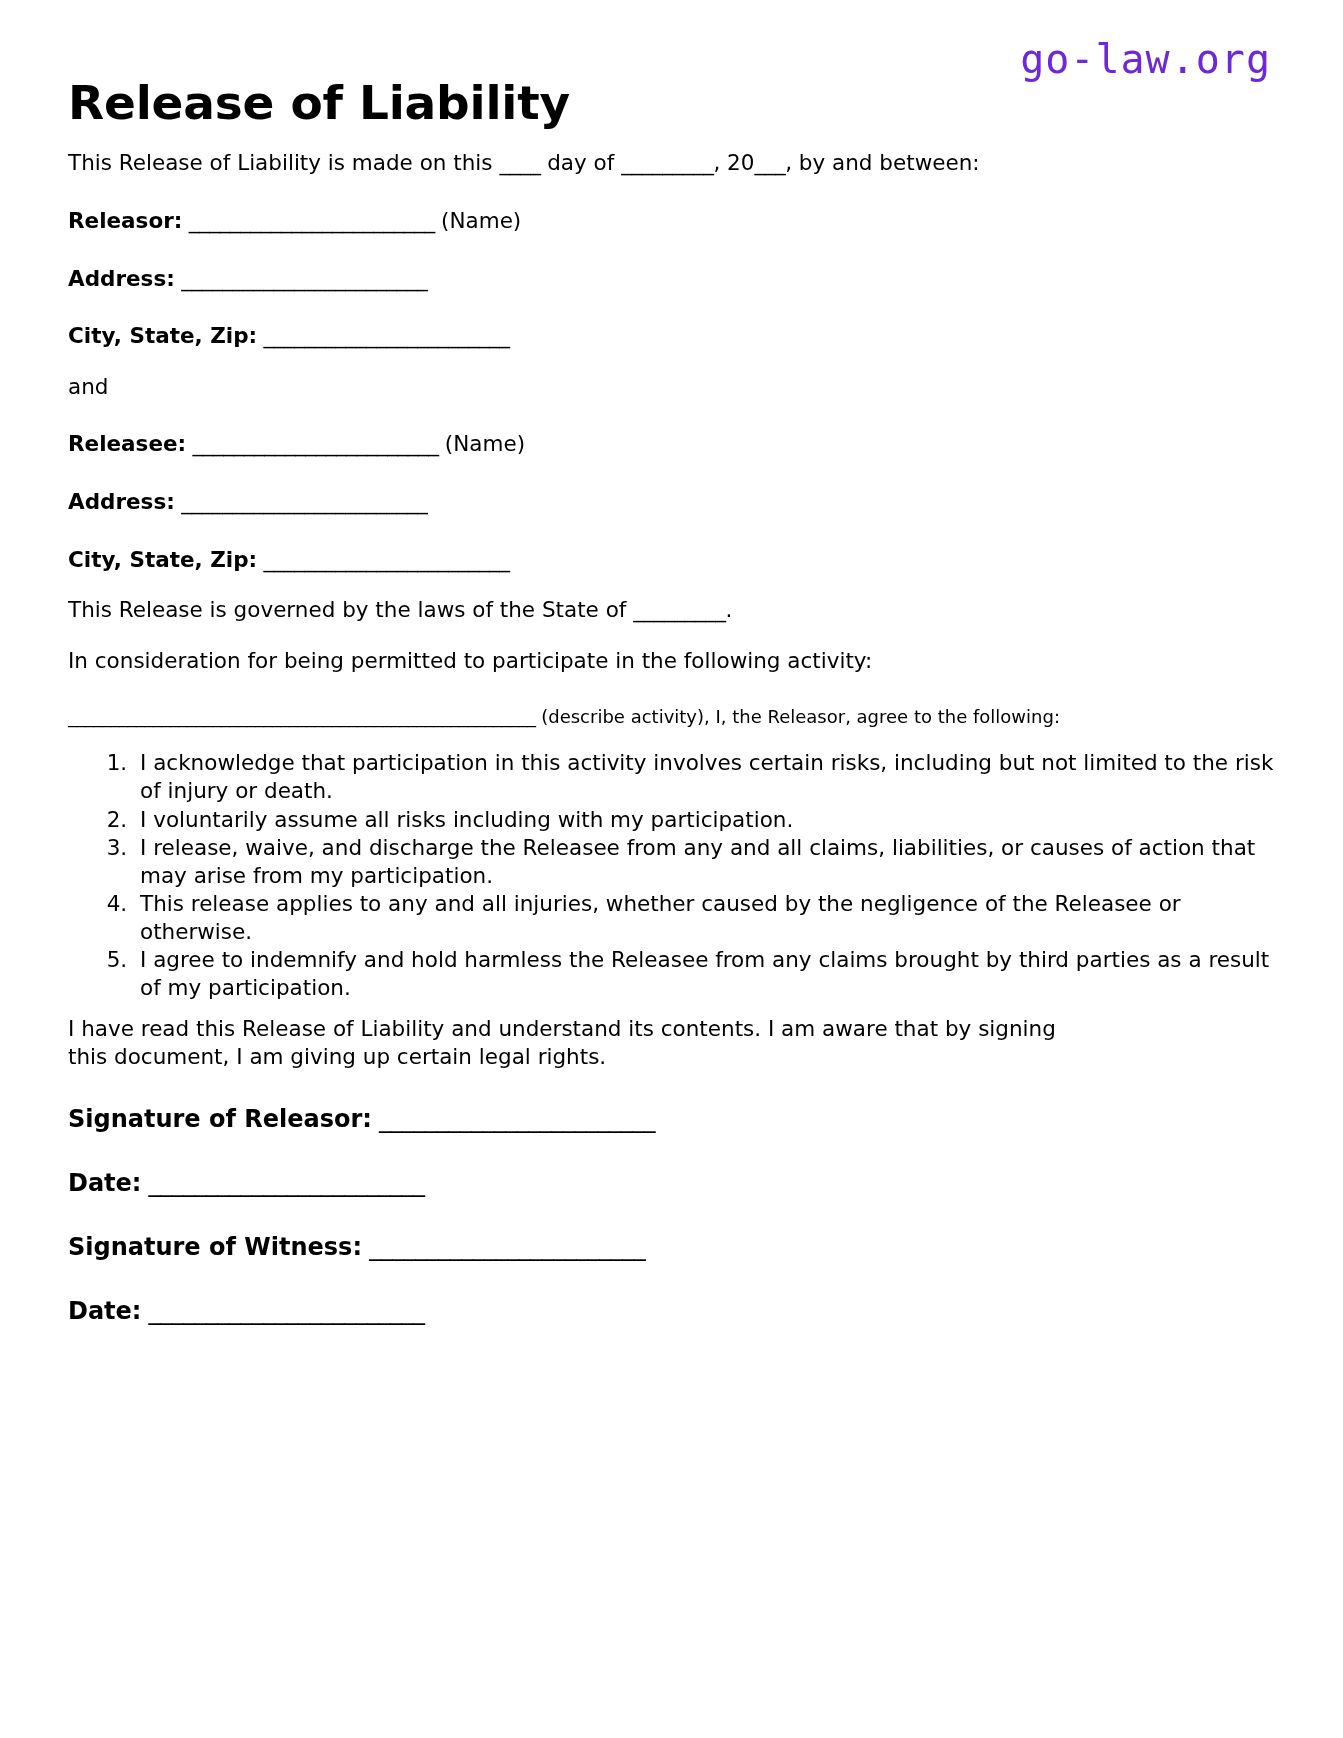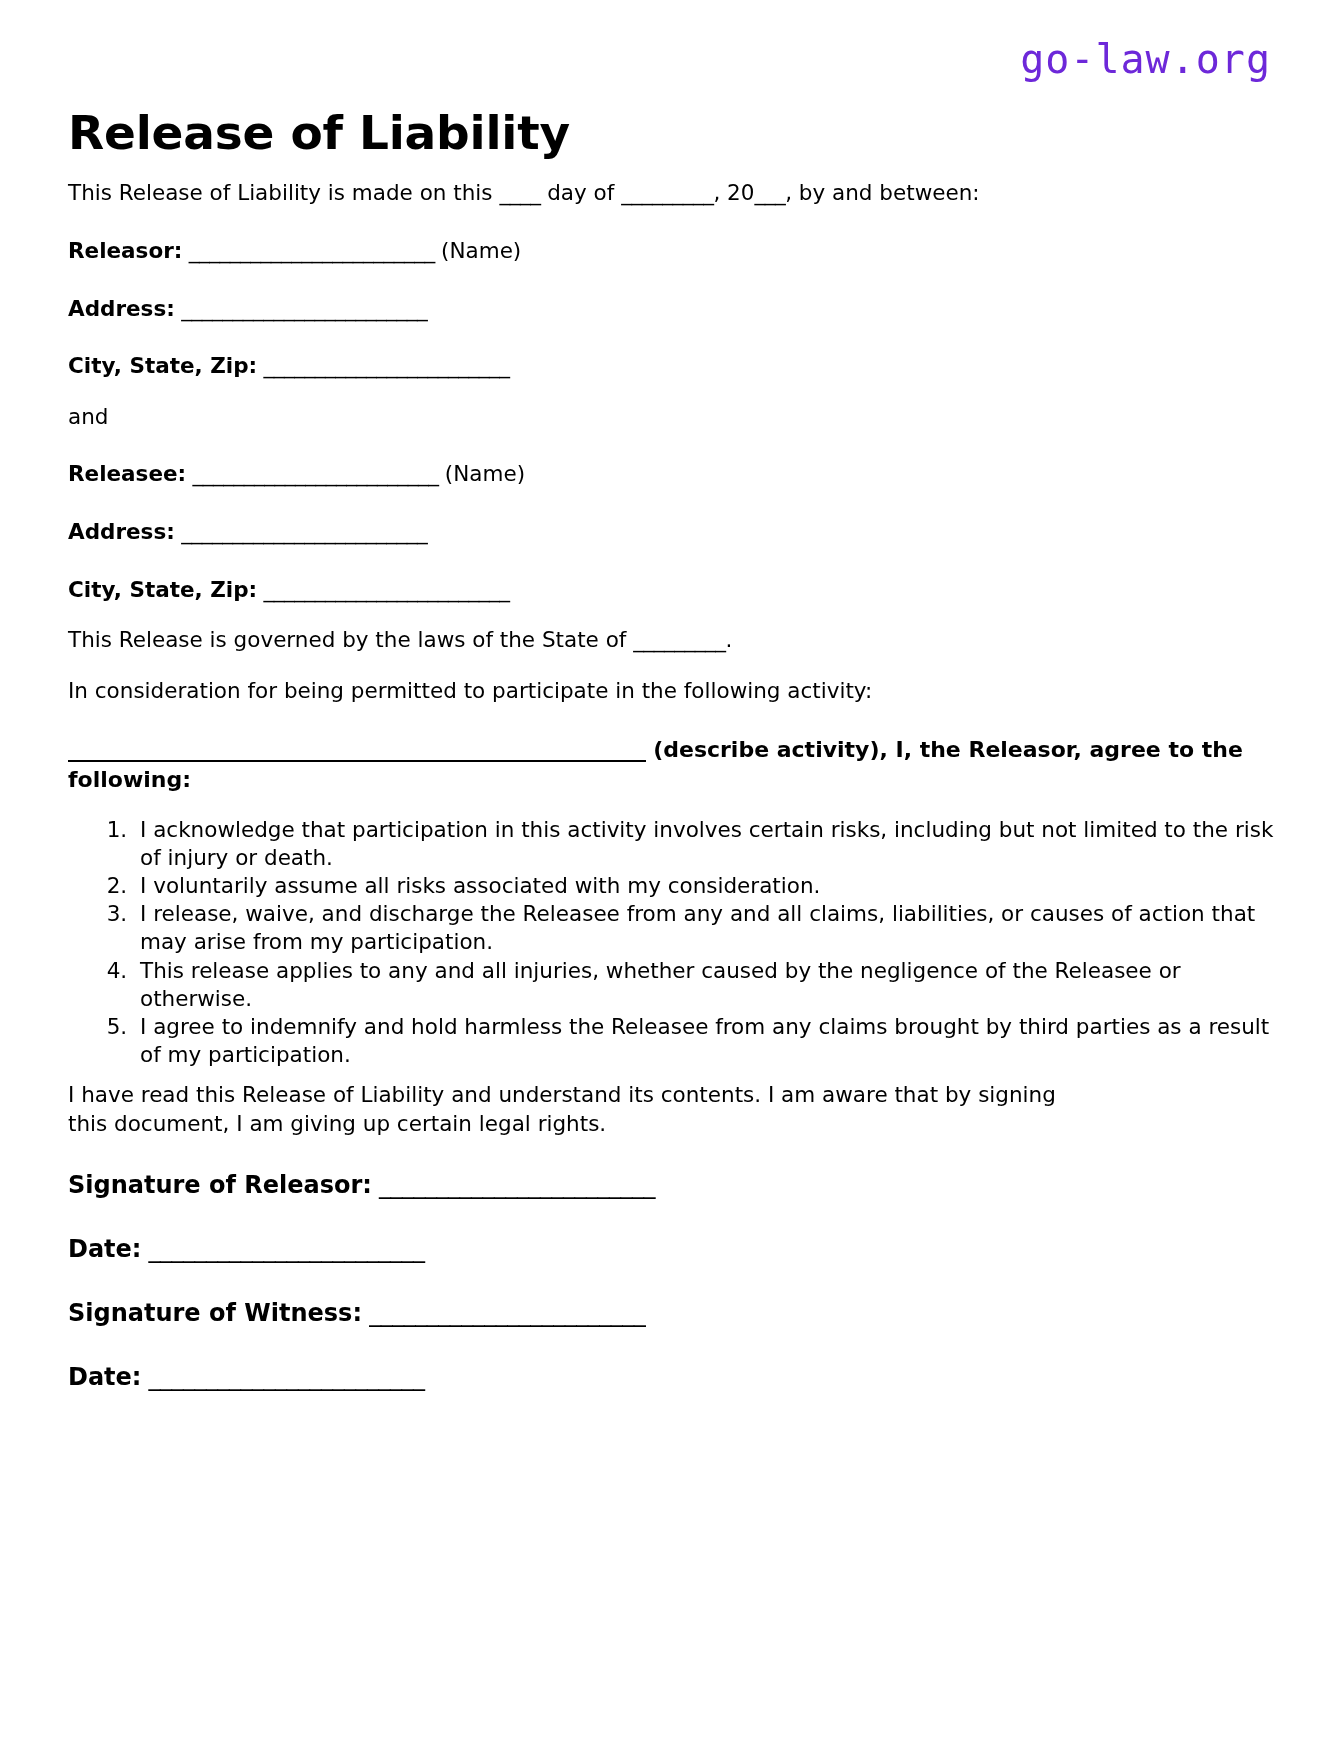--- a/index.html
+++ b/index.html
@@ -33,21 +33,21 @@
     font-size: 40px;
     letter-spacing: 1px;
     color: #6d28d9;
     white-space: nowrap;
     user-select: none;
   }
 
   
   .doc-title {
     margin: 0;
-    padding-top: 108px;
+    padding-top: 78px;
     font-size: 47px;
     font-weight: bold;
     letter-spacing: -0.2px;
     line-height: 1.05;
   }
 
   
   .para {
     font-size: 21.5px;
     line-height: 1.33;
@@ -69,24 +69,23 @@
   }
   .field-line .suffix {
     font-weight: normal;
   }
 
   .para .blank {
     letter-spacing: -0.5px;
   }
 
   .activity-line {
-    font-size: 22px;
+    font-size: 18px;
     line-height: 1.33;
     margin-top: 30px;
-    font-weight: bold;
   }
   .activity-line .blank {
     letter-spacing: -0.5px;
   }
 
   
   ol.terms {
     margin: 20px 0 0 0;
     padding-left: 66px;
     font-size: 21.5px;
@@ -145,21 +144,21 @@
   <p class="field-line"><span class="lbl">City, State, Zip:</span><span class="blank"> ________________________</span></p>
 
   <p class="para"><span>This Release is governed by the laws of the State of </span><span class="blank">_________</span><span>.</span></p>
 
   <p class="para">In consideration for being permitted to participate in the following activity:</p>
 
   <p class="activity-line"><span class="blank">_______________________________________________________</span><span> (describe activity), I, the Releasor, agree to the following:</span></p>
 
   <ol class="terms">
     <li>I acknowledge that participation in this activity involves certain risks, including but not limited to the risk of injury or death.</li>
-    <li>I voluntarily assume all risks associated with my consideration.</li>
+    <li>I voluntarily assume all risks including with my participation.</li>
     <li>I release, waive, and discharge the Releasee from any and all claims, liabilities, or causes of action that may arise from my participation.</li>
     <li>This release applies to any and all injuries, whether caused by the negligence of the Releasee or otherwise.</li>
     <li>I agree to indemnify and hold harmless the Releasee from any claims brought by third parties as a result of my participation.</li>
   </ol>
 
   <p class="closing">I have read this Release of Liability and understand its contents. I am aware that by signing this document, I am giving up certain legal rights.</p>
 
   <p class="sig-line"><span class="lbl">Signature of Releasor:</span><span class="blank"> ________________________</span></p>
 
   <p class="sig-line"><span class="lbl">Date:</span><span class="blank"> ________________________</span></p>

